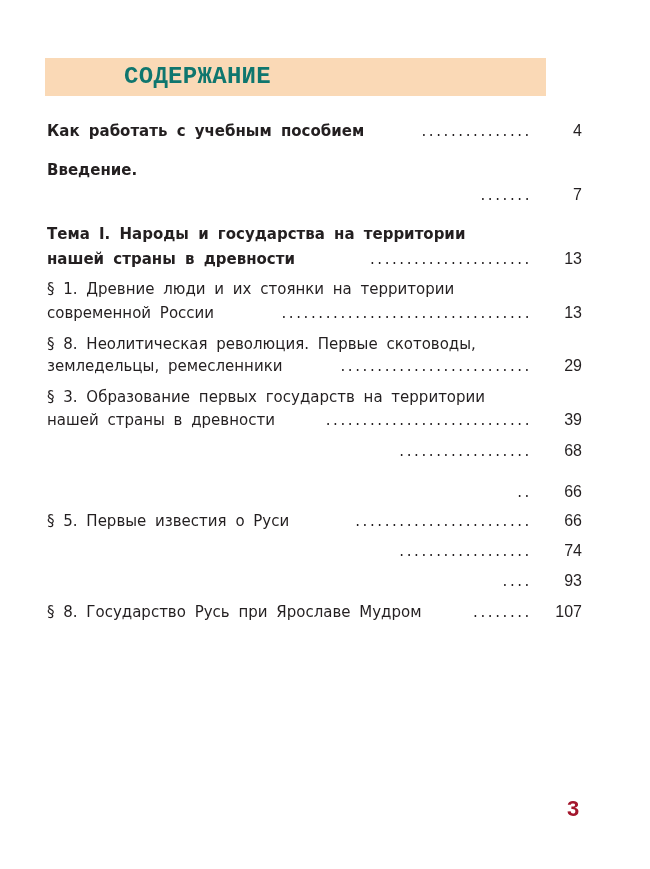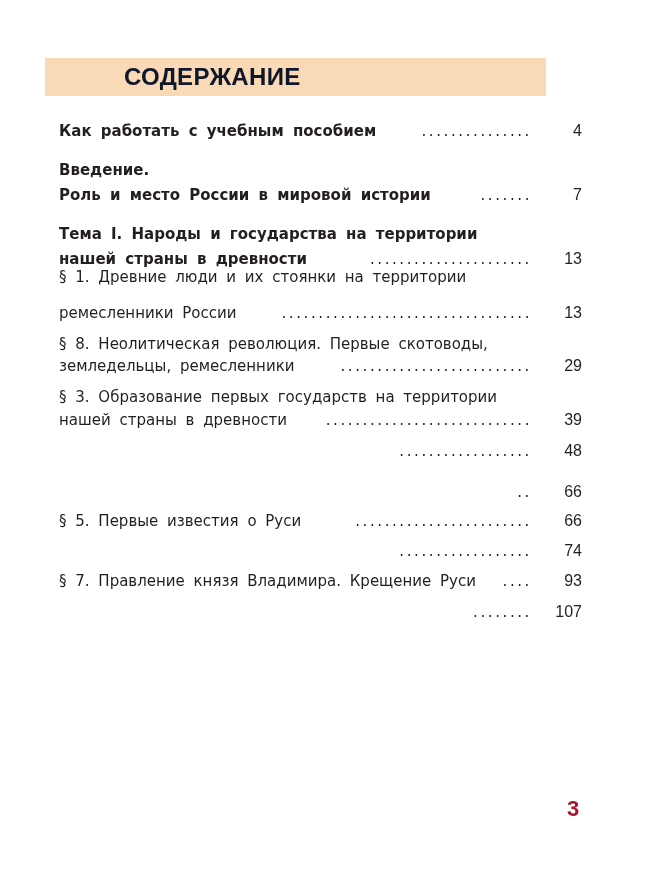--- a/index.html
+++ b/index.html
@@ -1,24 +1,24 @@
 <!DOCTYPE html>
 <html><head>
 <meta charset="utf-8">
 <style>
   html, body { margin:0; padding:0; background:#ffffff; }
   body { width:650px; height:869px; position:relative; overflow:hidden;
          font-family:"DejaVu Sans","Liberation Sans",sans-serif; color:#231f20; }
   .band { position:absolute; left:45px; top:58px; width:501px; height:38px; background:#fad9b6; }
-  .band-title { position:absolute; left:79px; top:5px; font-family:Liberation Sans, sans-serif;
-         font-weight:bold; font-size:24px; letter-spacing:0.3px; color:#0f172a; line-height:28px; }
+  .band-title { position:absolute; left:79px; top:5px; font-family:Liberation Mono, monospace;
+         font-weight:bold; font-size:24px; letter-spacing:0.3px; color:#0f766e; line-height:28px; }
   .line { position:absolute; left:47px; width:535px; height:22px; font-size:15px; line-height:22px;
           white-space:nowrap; word-spacing:4px; }
   .line.bold { font-weight:bold; }
-  .line .txt { position:absolute; left:0; top:0;margin-left:12px; }
+  .line .txt { position:absolute; left:0; top:0; }
   .line .dots { position:absolute; top:0; right:50px; text-align:right; overflow:hidden;
                 letter-spacing:2.6px; font-weight:normal; }
   .line .pg { position:absolute; right:0; top:0; font-family:"Liberation Sans",sans-serif; font-size:16px; font-weight:normal; }
   .page-number { position:absolute; left:567px; top:796px; font-family:"Liberation Sans",sans-serif;
                  font-weight:bold; font-size:22px; color:#a3162c; }
 </style>
 </head>
 <body>
 
 <div class="band">
@@ -28,39 +28,38 @@
 <div class="line bold" style="top:120px">
   <span class="txt">Как работать с учебным пособием</span>
   <span class="dots">...............</span>
   <span class="pg">4</span>
 </div>
 
 <div class="line bold" style="top:159px">
   <span class="txt">Введение.</span>
 </div>
 <div class="line bold" style="top:184px">
-  <span class="txt">Роль и место России в мировой истории</span>
   <span class="dots">.......</span>
   <span class="pg">7</span>
 </div>
 
 <div class="line bold" style="top:223px">
   <span class="txt">Тема I. Народы и государства на территории</span>
 </div>
 <div class="line bold" style="top:248px">
   <span class="txt">нашей страны в древности</span>
   <span class="dots">......................</span>
   <span class="pg">13</span>
 </div>
 
-<div class="line" style="top:266px">
+<div class="line" style="top:278px">
   <span class="txt">§ 1. Древние люди и их стоянки на территории</span>
 </div>
 <div class="line" style="top:302px">
-  <span class="txt">ремесленники России</span>
+  <span class="txt">современной России</span>
   <span class="dots">..................................</span>
   <span class="pg">13</span>
 </div>
 
 <div class="line" style="top:333px">
   <span class="txt">§ 8. Неолитическая революция. Первые скотоводы,</span>
 </div>
 <div class="line" style="top:355px">
   <span class="txt">земледельцы, ремесленники</span>
   <span class="dots">..........................</span>
@@ -71,43 +70,43 @@
   <span class="txt">§ 3. Образование первых государств на территории</span>
 </div>
 <div class="line" style="top:409px">
   <span class="txt">нашей страны в древности</span>
   <span class="dots">............................</span>
   <span class="pg">39</span>
 </div>
 
 <div class="line" style="top:440px">
   <span class="dots">..................</span>
-  <span class="pg">48</span>
+  <span class="pg">68</span>
 </div>
 
 <div class="line bold" style="top:481px">
   <span class="dots">..</span>
   <span class="pg">66</span>
 </div>
 
 <div class="line" style="top:510px">
   <span class="txt">§ 5. Первые известия о Руси</span>
   <span class="dots">........................</span>
   <span class="pg">66</span>
 </div>
 
 <div class="line" style="top:540px">
   <span class="dots">..................</span>
   <span class="pg">74</span>
 </div>
 
 <div class="line" style="top:570px">
-  <span class="txt">§ 7. Правление князя Владимира. Крещение Руси</span>
   <span class="dots">....</span>
   <span class="pg">93</span>
 </div>
 
 <div class="line" style="top:601px">
+  <span class="txt">§ 8. Государство Русь при Ярославе Мудром</span>
   <span class="dots">........</span>
   <span class="pg">107</span>
 </div>
 
 <div class="page-number">3</div>
 
 </body></html>

